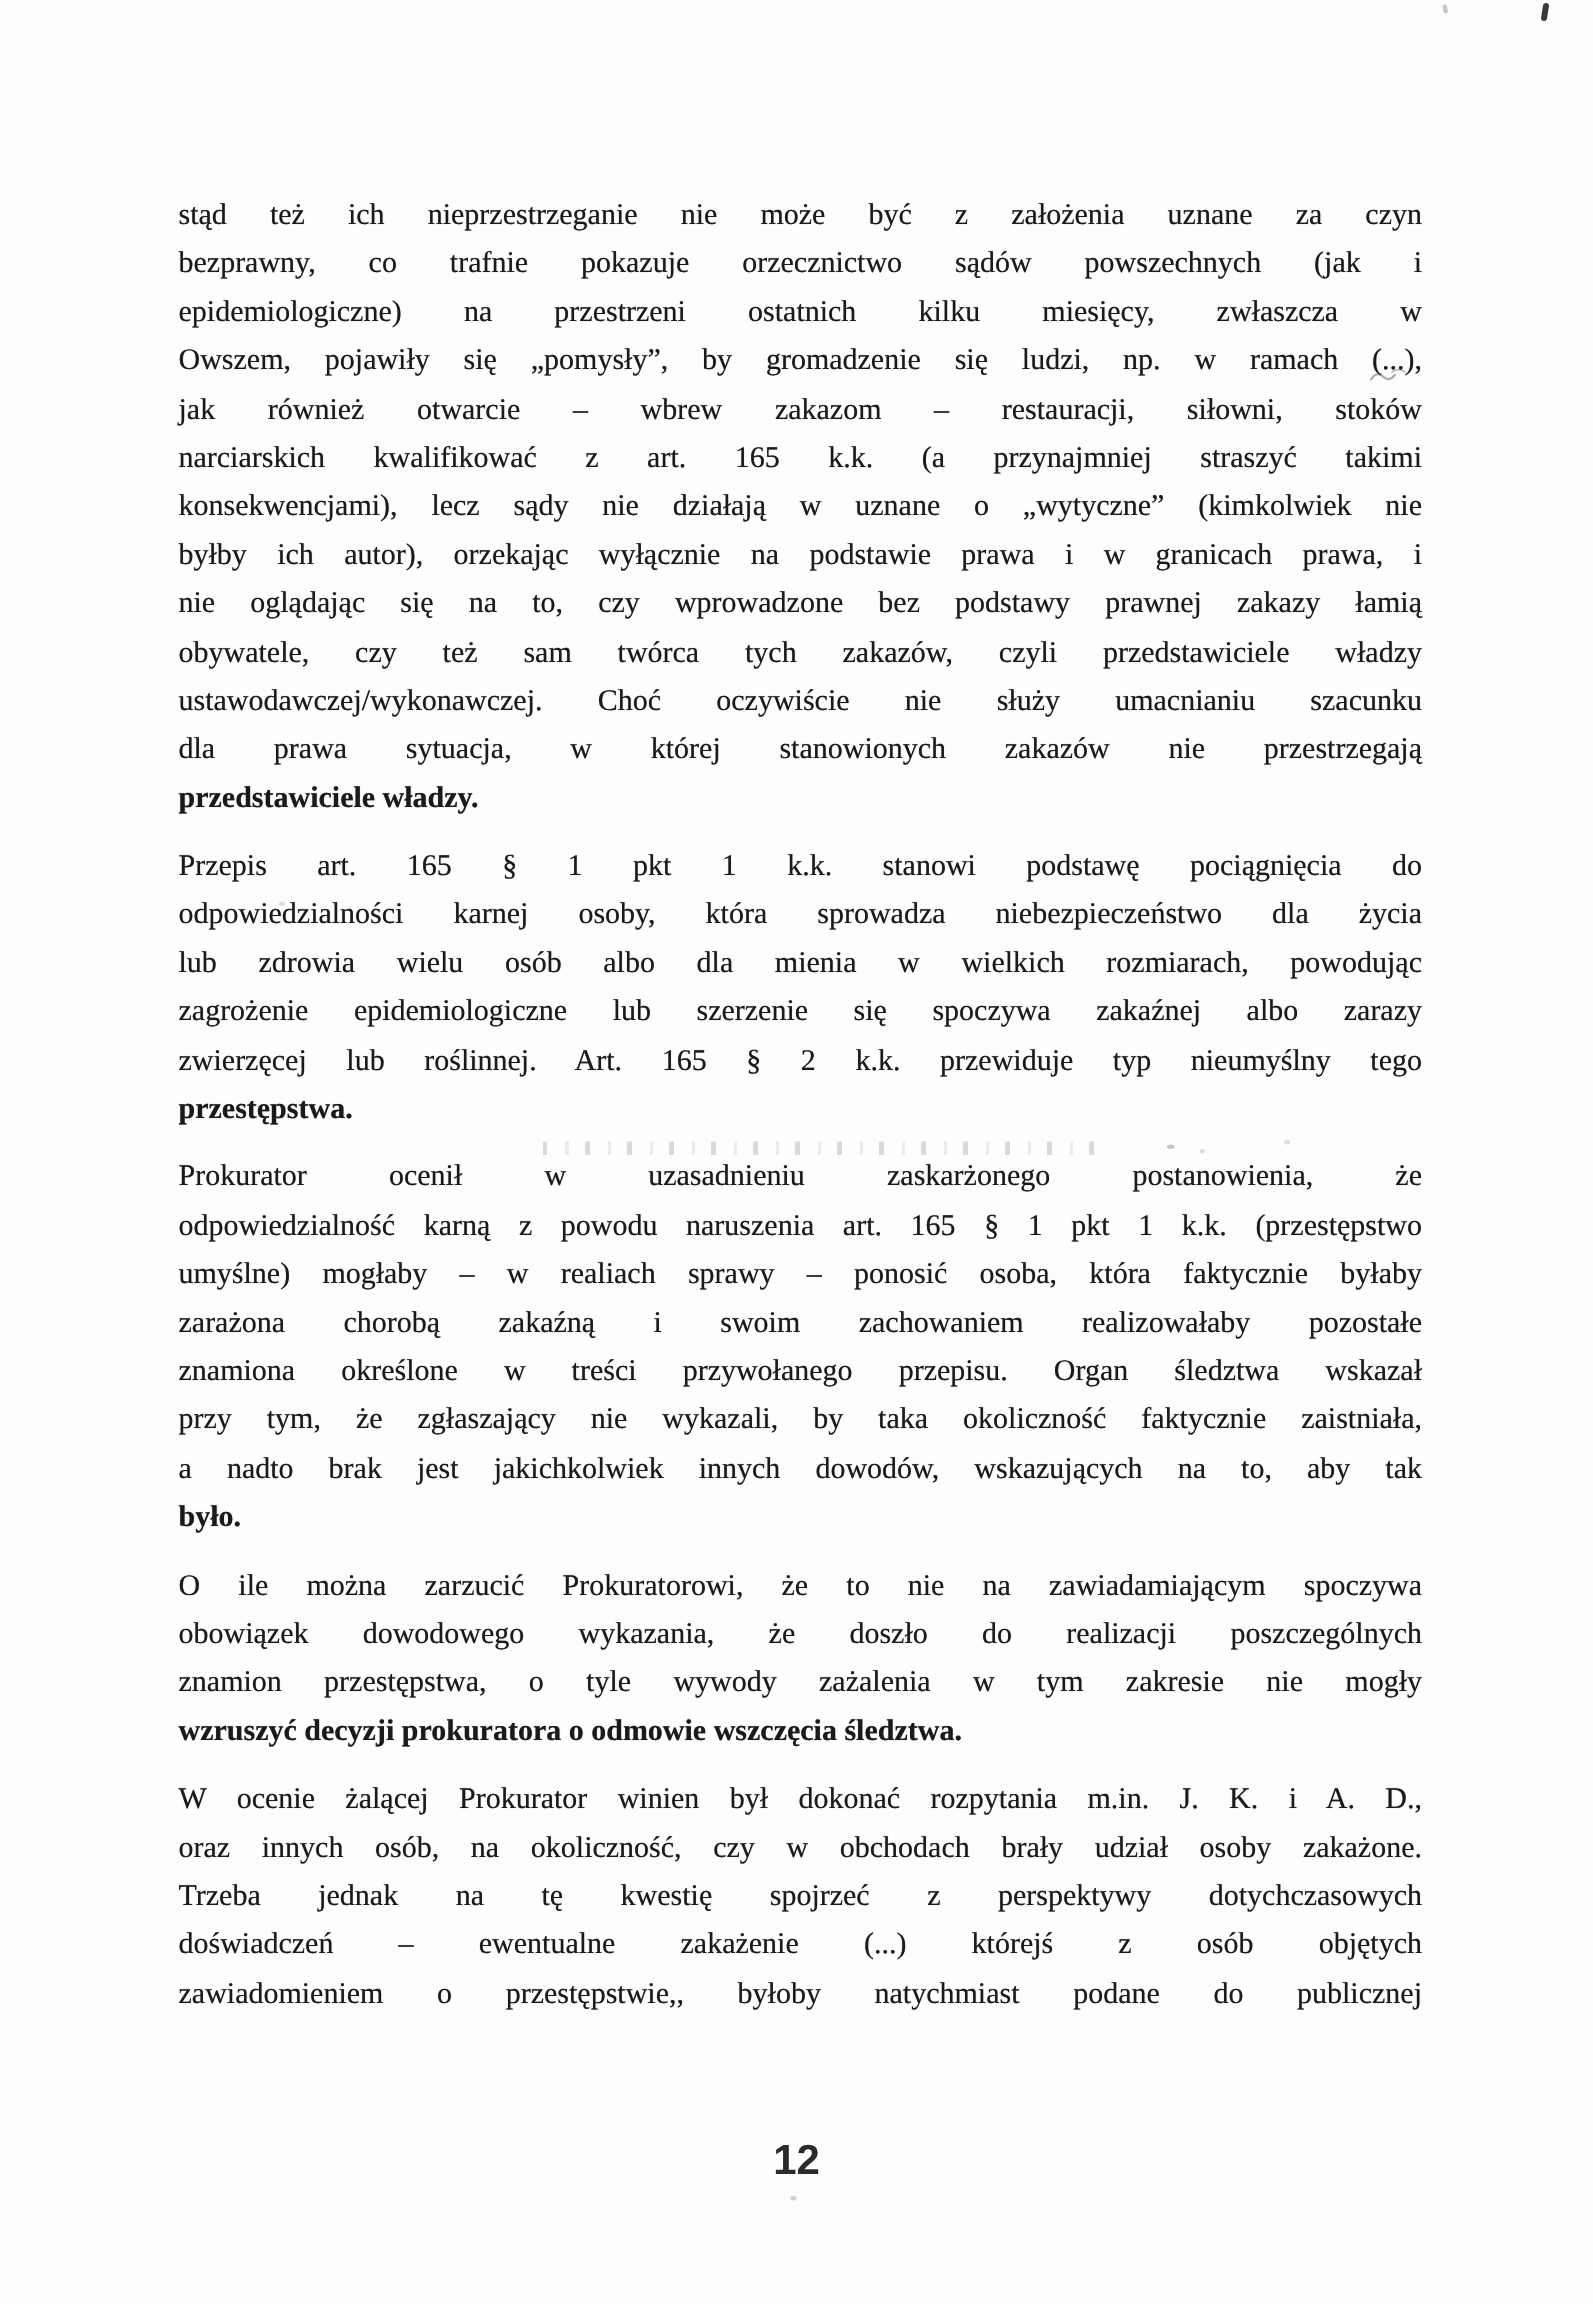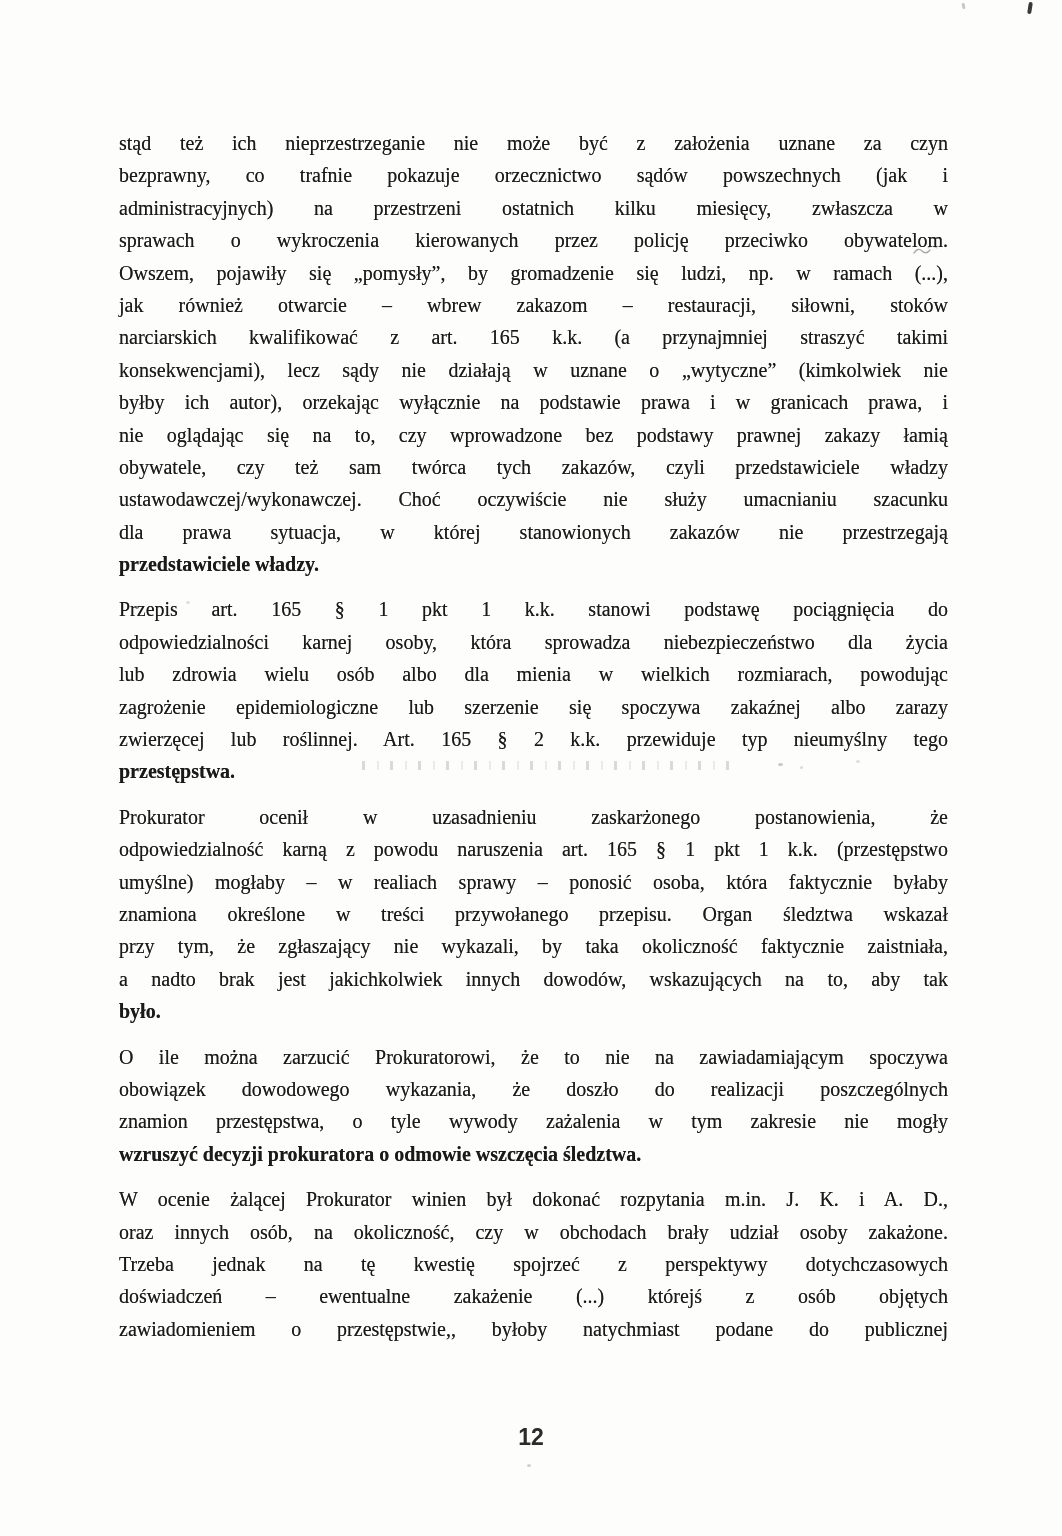--- a/index.html
+++ b/index.html
@@ -39,21 +39,21 @@
     text-align-last: left;
     font-weight: bold;
   }
   .footer-page-number {
     position: absolute;
     top: 1424px;
     left: 0;
     width: 1062px;
     text-align: center;
     font-family: "Liberation Sans", "DejaVu Sans", sans-serif;
-    font-size: 23px;
+    font-size: 28px;
     font-weight: 600;
     color: #2b2b2b;
   }
   
   .pen-tick {
     position: absolute;
     left: 1028px;
     top: 2px;
     width: 4px;
     height: 12px;
@@ -120,22 +120,21 @@
   <div class="speck s1"></div>
   <div class="speck s2"></div>
   <div class="speck s3"></div>
   <div class="speck s4"></div>
   <div class="speck s5"></div>
 
   <div id="text-block" class="text-block">
       <div class="para">
         <div class="line">stąd też ich nieprzestrzeganie nie może być z założenia uznane za czyn</div>
         <div class="line">bezprawny, co trafnie pokazuje orzecznictwo sądów powszechnych (jak i</div>
-        <div class="line">administracyjnych) na przestrzeni ostatnich kilku miesięcy, zwłaszcza w</div>
-        <div class="line">sprawach o wykroczenia kierowanych przez policję przeciwko obywatelom.</div>
+        <div class="line">epidemiologiczne) na przestrzeni ostatnich kilku miesięcy, zwłaszcza w</div>
         <div class="line">Owszem, pojawiły się „pomysły”, by gromadzenie się ludzi, np. w ramach (...),</div>
         <div class="line">jak również otwarcie – wbrew zakazom – restauracji, siłowni, stoków</div>
         <div class="line">narciarskich kwalifikować z art. 165 k.k. (a przynajmniej straszyć takimi</div>
         <div class="line">konsekwencjami), lecz sądy nie działają w uznane o „wytyczne” (kimkolwiek nie</div>
         <div class="line">byłby ich autor), orzekając wyłącznie na podstawie prawa i w granicach prawa, i</div>
         <div class="line">nie oglądając się na to, czy wprowadzone bez podstawy prawnej zakazy łamią</div>
         <div class="line">obywatele, czy też sam twórca tych zakazów, czyli przedstawiciele władzy</div>
         <div class="line">ustawodawczej/wykonawczej. Choć oczywiście nie służy umacnianiu szacunku</div>
         <div class="line">dla prawa sytuacja, w której stanowionych zakazów nie przestrzegają</div>
         <div class="line last">przedstawiciele władzy.</div>
@@ -145,20 +144,21 @@
         <div class="line">odpowiedzialności karnej osoby, która sprowadza niebezpieczeństwo dla życia</div>
         <div class="line">lub zdrowia wielu osób albo dla mienia w wielkich rozmiarach, powodując</div>
         <div class="line">zagrożenie epidemiologiczne lub szerzenie się spoczywa zakaźnej albo zarazy</div>
         <div class="line">zwierzęcej lub roślinnej. Art. 165 § 2 k.k. przewiduje typ nieumyślny tego</div>
         <div class="line last">przestępstwa.</div>
       </div>
       <div class="para">
         <div class="line">Prokurator ocenił w uzasadnieniu zaskarżonego postanowienia, że</div>
         <div class="line">odpowiedzialność karną z powodu naruszenia art. 165 § 1 pkt 1 k.k. (przestępstwo</div>
         <div class="line">umyślne) mogłaby – w realiach sprawy – ponosić osoba, która faktycznie byłaby</div>
+        <div class="line">zarażona chorobą zakaźną i swoim zachowaniem realizowałaby pozostałe</div>
         <div class="line">znamiona określone w treści przywołanego przepisu. Organ śledztwa wskazał</div>
         <div class="line">przy tym, że zgłaszający nie wykazali, by taka okoliczność faktycznie zaistniała,</div>
         <div class="line">a nadto brak jest jakichkolwiek innych dowodów, wskazujących na to, aby tak</div>
         <div class="line last">było.</div>
       </div>
       <div class="para">
         <div class="line">O ile można zarzucić Prokuratorowi, że to nie na zawiadamiającym spoczywa</div>
         <div class="line">obowiązek dowodowego wykazania, że doszło do realizacji poszczególnych</div>
         <div class="line">znamion przestępstwa, o tyle wywody zażalenia w tym zakresie nie mogły</div>
         <div class="line last">wzruszyć decyzji prokuratora o odmowie wszczęcia śledztwa.</div>

